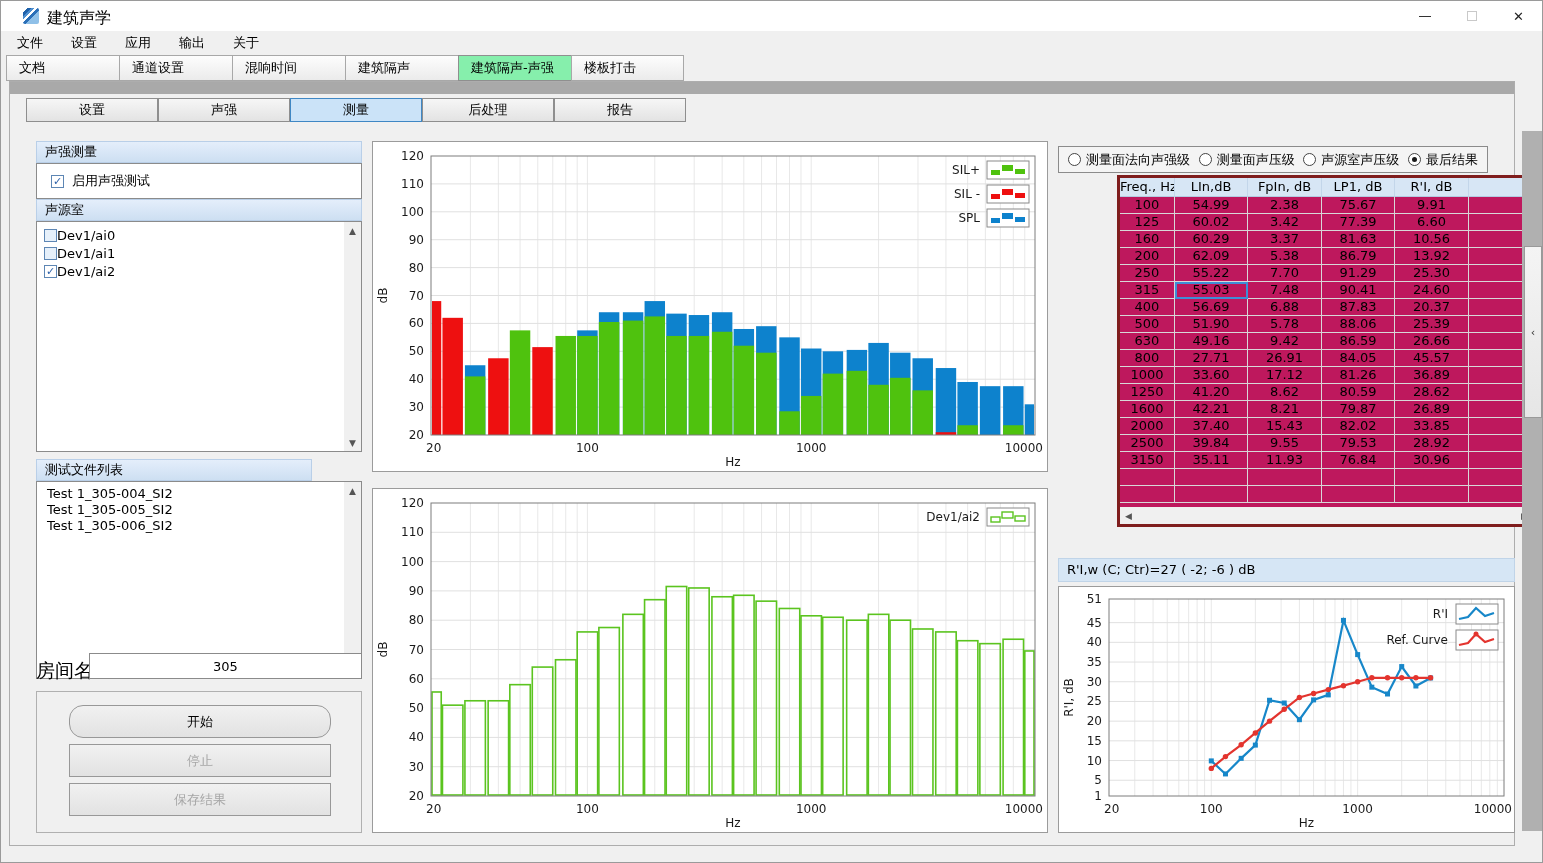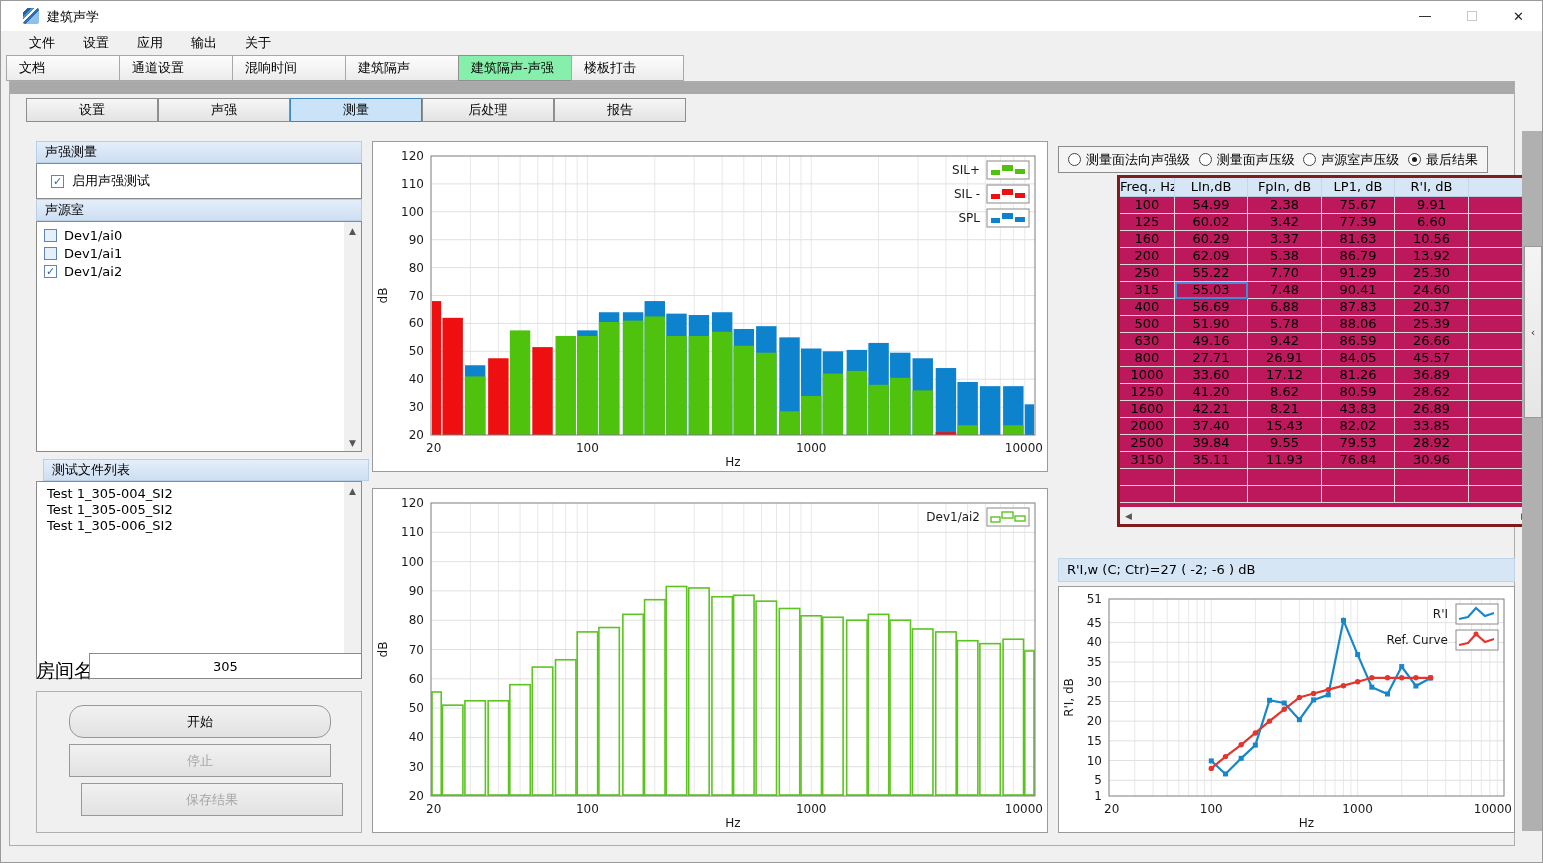--- a/index.html
+++ b/index.html
@@ -6,28 +6,28 @@
   html,body{background:#d8d8d8}
   body{font-family:"DejaVu Sans","Liberation Sans",sans-serif;font-size:13px;color:#000}
   #win{position:relative;width:1543px;height:863px;background:#f0f0f0;overflow:hidden;border:1px solid #9a9a9a}
   svg{font-family:"DejaVu Sans","Liberation Sans",sans-serif}
   svg text{fill:#1a1a1a}
 
   
   .titlebar{position:absolute;left:0;top:0;width:100%;height:30px;background:#ffffff;display:flex;align-items:center}
   .appicon{position:absolute;left:22px;top:7px;width:16px;height:16px;background:
     linear-gradient(135deg,#ffffff 0 3px,#1f62ab 3px 6px,#4e8fd0 6px 8px,#ffffff 8px 10px,#2a6fb8 10px 13px,#8fc0e8 13px 16px);border-radius:2px}
-  .apptitle{position:absolute;left:46px;top:7px;font-size:13px}
+  .apptitle{position:absolute;left:46px;top:7px;font-size:16px}
   .winbtns{position:absolute;right:0;top:0;height:30px;display:flex}
   .wbtn{width:47px;height:30px;display:flex;align-items:center;justify-content:center;font-size:13px;color:#222}
   .wbtn .maxbox{width:10px;height:10px;border:1px solid #c9c9c9}
   .wbtn.min span{display:block;width:12px;height:0;border-top:1px solid #333}
 
   
-  .menubar{position:absolute;left:0;top:30px;width:100%;height:24px;background:#f0f0f0;display:flex;align-items:center;padding-left:16px}
+  .menubar{position:absolute;left:0;top:30px;width:100%;height:24px;background:#f0f0f0;display:flex;align-items:center;padding-left:4px}
   .menuitem{padding:3px 12px;margin-right:4px;font-size:13px;cursor:default}
 
   
   .tabrow{position:absolute;left:0;top:54px;width:100%;height:26px;background:#f0f0f0;display:flex;padding-left:5px}
   .mtab{width:113px;height:26px;border:1px solid #a8a8a8;border-right-width:0;background:linear-gradient(#fdfdfd,#ebebeb);
     display:flex;align-items:center;padding-left:12px;font-size:13px}
   .mtab:last-child{border-right-width:1px}
   .mtab.active{background:#86efac;border-color:#8f8f8f}
 
   
@@ -42,25 +42,25 @@
 
   
   .hdr{background:linear-gradient(#e4eefb,#cddff2);border:1px solid #b9cfe8;font-size:13px;display:flex;align-items:center;padding-left:8px}
   .whitebox{background:#fff;border:1px solid #8b8b8b}
 
   
   #hdr-si{position:absolute;left:35px;top:140px;width:326px;height:22px}
   #box-enable{position:absolute;left:35px;top:162px;width:326px;height:36px;display:flex;align-items:center;padding-left:14px}
   #hdr-room{position:absolute;left:35px;top:198px;width:326px;height:22px}
   #list-channels{position:absolute;left:35px;top:220px;width:326px;height:231px}
-  #hdr-files{position:absolute;left:42px;top:458px;width:326px;height:22px}
+  #hdr-files{position:absolute;left:35px;top:458px;width:276px;height:22px}
   #list-files{position:absolute;left:35px;top:480px;width:326px;height:198px}
   .listitem{height:16px;line-height:16px;padding-left:10px;font-size:13px;white-space:nowrap}
   .chanrow{display:flex;align-items:center;height:18px;padding-left:7px}
-  .chanrow .lbl{margin-left:7px;font-size:13px}
+  .chanrow .lbl{font-size:13px}
   .cb{width:13px;height:13px;border:1px solid #5d86b4;background:#e6f0fa;display:inline-flex;align-items:center;justify-content:center;
      font-size:11px;color:#2d61a8;font-weight:bold;line-height:11px}
   .cb.checked{background:#fff}
   #roomlabel{position:absolute;left:35px;top:657px;font-size:19px}
   #roominput{position:absolute;left:88px;top:652px;width:273px;height:26px;border:1px solid #8b8b8b;background:#fff;
      text-align:center;font-size:13px;font-family:inherit}
   #btngroup{position:absolute;left:35px;top:690px;width:326px;height:142px;border:1px solid #b0b0b0;background:#f0f0f0}
   .pbtn{position:absolute;left:32px;width:262px;height:33px;border:1px solid #989898;background:linear-gradient(#f1f1f1,#e2e2e2);
      display:flex;align-items:center;justify-content:center;font-size:13px}
   .pbtn.disabled{color:#a6a6a6}
@@ -194,21 +194,21 @@
       <div class="sarrow" style="bottom:0">▼</div>
     </div>
   </div>
 
   <div id="roomlabel">房间名</div>
   <input id="roominput" value="305" style="">
 
   <div id="btngroup">
       <div class="pbtn" style="top: 13px; border-radius: 14px;">开始</div>
       <div class="pbtn disabled" style="top: 52px;">停止</div>
-      <div class="pbtn disabled" style="top: 91px; margin-left: 12px;">保存结果</div>
+      <div class="pbtn disabled" style="top: 91px;">保存结果</div>
     </div>
 
   <div class="chartbox" id="chartbox1">
     <svg id="chart-sil" width="674" height="329">
         <rect x="58" y="14" width="604" height="279" fill="#ffffff"></rect>
         <line x1="97.40729993247817" x2="97.40729993247817" y1="14" y2="293" stroke="#e8e8e8"></line>
         <line x1="125.3672241962449" x2="125.3672241962449" y1="14" y2="293" stroke="#e8e8e8"></line>
         <line x1="147.05462633959183" x2="147.05462633959183" y1="14" y2="293" stroke="#e8e8e8"></line>
         <line x1="164.7745241287231" x2="164.7745241287231" y1="14" y2="293" stroke="#e8e8e8"></line>
         <line x1="179.75648423644134" x2="179.75648423644134" y1="14" y2="293" stroke="#e8e8e8"></line>
@@ -537,21 +537,21 @@
           <div class="tcell c1">41.20</div>
           <div class="tcell c2">8.62</div>
           <div class="tcell c3">80.59</div>
           <div class="tcell c4">28.62</div>
           <div class="tcell c5"></div>
         </div>
         <div class="trow">
           <div class="tcell c0">1600</div>
           <div class="tcell c1">42.21</div>
           <div class="tcell c2">8.21</div>
-          <div class="tcell c3">43.83</div>
+          <div class="tcell c3">79.87</div>
           <div class="tcell c4">26.89</div>
           <div class="tcell c5"></div>
         </div>
         <div class="trow">
           <div class="tcell c0">2000</div>
           <div class="tcell c1">37.40</div>
           <div class="tcell c2">15.43</div>
           <div class="tcell c3">82.02</div>
           <div class="tcell c4">33.85</div>
           <div class="tcell c5"></div>

